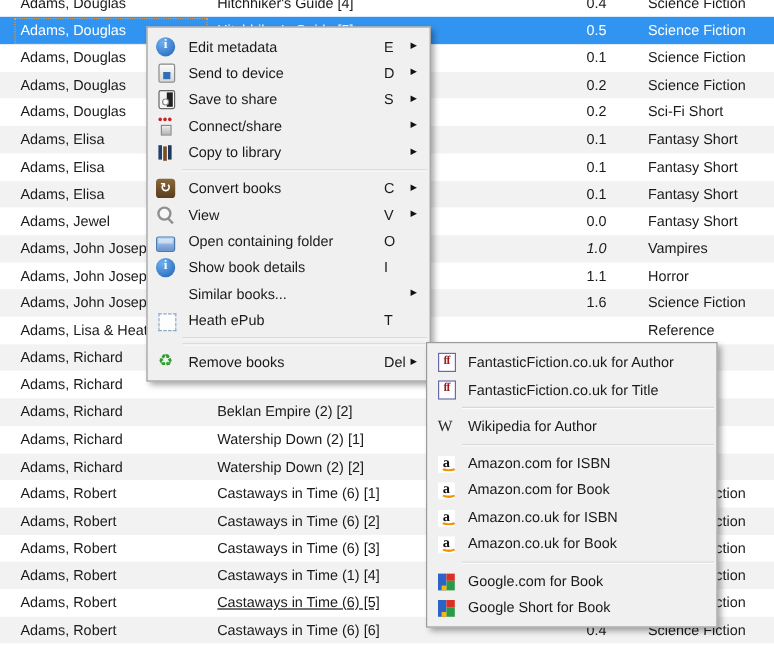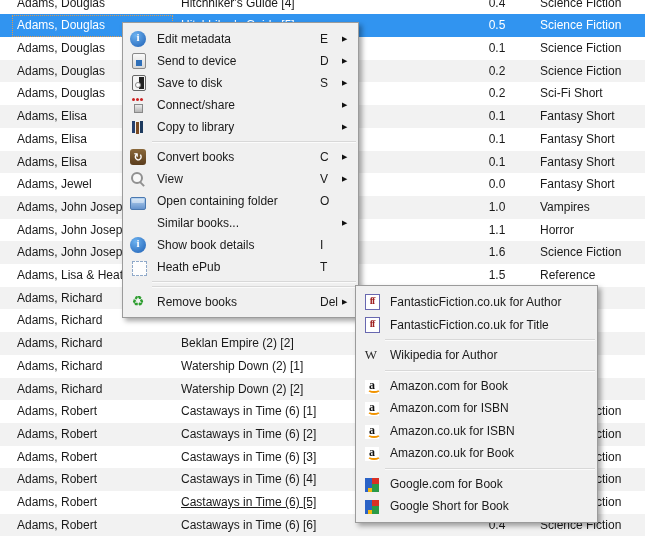--- a/index.html
+++ b/index.html
@@ -141,39 +141,38 @@
       </div>
       <div class="trow" style="top: 173.25px; height: 22.7px;">
         <div class="cell c-author" style="height: 22.7px; line-height: 22.7px;">Adams, Jewel</div>
         <div class="cell c-title" style="height: 22.7px; line-height: 22.7px;"></div>
         <div class="cell c-value" style="height: 22.7px; line-height: 22.7px;">0.0</div>
         <div class="cell c-genre" style="height: 22.7px; line-height: 22.7px;">Fantasy Short</div>
       </div>
       <div class="trow alt" style="top: 195.95px; height: 22.7px;">
         <div class="cell c-author" style="height: 22.7px; line-height: 22.7px;">Adams, John Joseph</div>
         <div class="cell c-title" style="height: 22.7px; line-height: 22.7px;"></div>
-        <div class="cell c-value" style="height: 22.7px; line-height: 22.7px;">1.0</div>
+        <div class="cell c-value" style="height: 22.7px; line-height: 22.7px; font-style: italic;">1.0</div>
         <div class="cell c-genre" style="height: 22.7px; line-height: 22.7px;">Vampires</div>
       </div>
       <div class="trow" style="top: 218.65px; height: 22.7px;">
         <div class="cell c-author" style="height: 22.7px; line-height: 22.7px;">Adams, John Joseph</div>
         <div class="cell c-title" style="height: 22.7px; line-height: 22.7px;"></div>
         <div class="cell c-value" style="height: 22.7px; line-height: 22.7px;">1.1</div>
         <div class="cell c-genre" style="height: 22.7px; line-height: 22.7px;">Horror</div>
       </div>
       <div class="trow alt" style="top: 241.35px; height: 22.7px;">
         <div class="cell c-author" style="height: 22.7px; line-height: 22.7px;">Adams, John Joseph</div>
         <div class="cell c-title" style="height: 22.7px; line-height: 22.7px;"></div>
         <div class="cell c-value" style="height: 22.7px; line-height: 22.7px;">1.6</div>
         <div class="cell c-genre" style="height: 22.7px; line-height: 22.7px;">Science Fiction</div>
       </div>
       <div class="trow" style="top: 264.05px; height: 22.7px;">
         <div class="cell c-author" style="height: 22.7px; line-height: 22.7px;">Adams, Lisa &amp; Heath</div>
         <div class="cell c-title" style="height: 22.7px; line-height: 22.7px;"></div>
-        <div class="cell c-value" style="height: 22.7px; line-height: 22.7px;">1.5</div>
         <div class="cell c-genre" style="height: 22.7px; line-height: 22.7px;">Reference</div>
       </div>
       <div class="trow alt" style="top: 286.75px; height: 22.7px;">
         <div class="cell c-author" style="height: 22.7px; line-height: 22.7px;">Adams, Richard</div>
         <div class="cell c-title" style="height: 22.7px; line-height: 22.7px;"></div>
         <div class="cell c-value" style="height: 22.7px; line-height: 22.7px;"></div>
         <div class="cell c-genre" style="height: 22.7px; line-height: 22.7px;"></div>
       </div>
       <div class="trow" style="top: 309.45px; height: 22.7px;">
         <div class="cell c-author" style="height: 22.7px; line-height: 22.7px;">Adams, Richard</div>
@@ -212,21 +211,21 @@
         <div class="cell c-genre" style="height: 22.7px; line-height: 22.7px;">Science Fiction</div>
       </div>
       <div class="trow" style="top: 445.65px; height: 22.7px;">
         <div class="cell c-author" style="height: 22.7px; line-height: 22.7px;">Adams, Robert</div>
         <div class="cell c-title" style="height: 22.7px; line-height: 22.7px;">Castaways in Time (6) [3]</div>
         <div class="cell c-value" style="height: 22.7px; line-height: 22.7px;"></div>
         <div class="cell c-genre" style="height: 22.7px; line-height: 22.7px;">Science Fiction</div>
       </div>
       <div class="trow alt" style="top: 468.35px; height: 22.7px;">
         <div class="cell c-author" style="height: 22.7px; line-height: 22.7px;">Adams, Robert</div>
-        <div class="cell c-title" style="height: 22.7px; line-height: 22.7px;">Castaways in Time (6) [4]</div>
+        <div class="cell c-title" style="height: 22.7px; line-height: 22.7px;">Castaways in Time (1) [4]</div>
         <div class="cell c-value" style="height: 22.7px; line-height: 22.7px;"></div>
         <div class="cell c-genre" style="height: 22.7px; line-height: 22.7px;">Science Fiction</div>
       </div>
       <div class="trow" style="top: 491.05px; height: 22.7px;">
         <div class="cell c-author" style="height: 22.7px; line-height: 22.7px;">Adams, Robert</div>
         <div class="cell c-title" style="height: 22.7px; line-height: 22.7px; text-decoration: underline;">Castaways in Time (6) [5]</div>
         <div class="cell c-value" style="height: 22.7px; line-height: 22.7px;"></div>
         <div class="cell c-genre" style="height: 22.7px; line-height: 22.7px;">Science Fiction</div>
       </div>
       <div class="trow alt" style="top: 513.75px; height: 22.7px;">
@@ -250,21 +249,21 @@
           <span class="ic ic-device"></span>
         </span>
         <span class="lbl">Send to device</span>
         <span class="sc">D</span>
         <span class="arr">▶</span>
       </div>
       <div class="mi">
         <span class="ico-col">
           <span class="ic ic-disk"></span>
         </span>
-        <span class="lbl">Save to disk</span>
+        <span class="lbl">Save to share</span>
         <span class="sc">S</span>
         <span class="arr">▶</span>
       </div>
       <div class="mi">
         <span class="ico-col">
           <span class="ic ic-connect"></span>
         </span>
         <span class="lbl">Connect/share</span>
         <span class="sc"></span>
         <span class="arr">▶</span>
@@ -296,35 +295,35 @@
       </div>
       <div class="mi">
         <span class="ico-col">
           <span class="ic ic-folder"></span>
         </span>
         <span class="lbl">Open containing folder</span>
         <span class="sc">O</span>
         <span class="arr"></span>
       </div>
       <div class="mi">
+        <span class="ico-col">
+          <span class="ic ic-info"></span>
+        </span>
+        <span class="lbl">Show book details</span>
+        <span class="sc">I</span>
+        <span class="arr"></span>
+      </div>
+      <div class="mi">
         <span class="ico-col"></span>
         <span class="lbl">Similar books...</span>
         <span class="sc"></span>
         <span class="arr">▶</span>
       </div>
       <div class="mi">
         <span class="ico-col">
-          <span class="ic ic-info"></span>
-        </span>
-        <span class="lbl">Show book details</span>
-        <span class="sc">I</span>
-        <span class="arr"></span>
-      </div>
-      <div class="mi">
-        <span class="ico-col">
           <span class="ic ic-tweak"></span>
         </span>
         <span class="lbl">Heath ePub</span>
         <span class="sc">T</span>
         <span class="arr"></span>
       </div>
       <div class="msep"></div>
       <div class="msep"></div>
       <div class="mi">
         <span class="ico-col">
@@ -353,27 +352,27 @@
         <span class="ico-col">
           <span class="ic ic-wikipedia"></span>
         </span>
         <span class="lbl">Wikipedia for Author</span>
       </div>
       <div class="msep"></div>
       <div class="mi">
         <span class="ico-col">
           <span class="ic ic-amazon"></span>
         </span>
+        <span class="lbl">Amazon.com for ISBN</span>
+      </div>
+      <div class="mi">
+        <span class="ico-col">
+          <span class="ic ic-amazon"></span>
+        </span>
         <span class="lbl">Amazon.com for Book</span>
-      </div>
-      <div class="mi">
-        <span class="ico-col">
-          <span class="ic ic-amazon"></span>
-        </span>
-        <span class="lbl">Amazon.com for ISBN</span>
       </div>
       <div class="mi">
         <span class="ico-col">
           <span class="ic ic-amazon"></span>
         </span>
         <span class="lbl">Amazon.co.uk for ISBN</span>
       </div>
       <div class="mi">
         <span class="ico-col">
           <span class="ic ic-amazon"></span>

